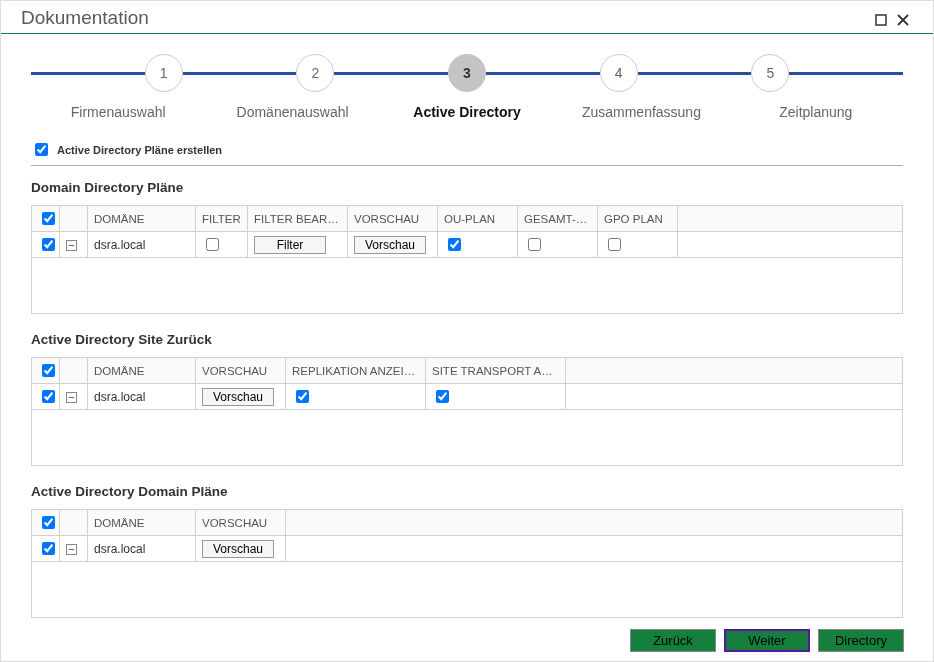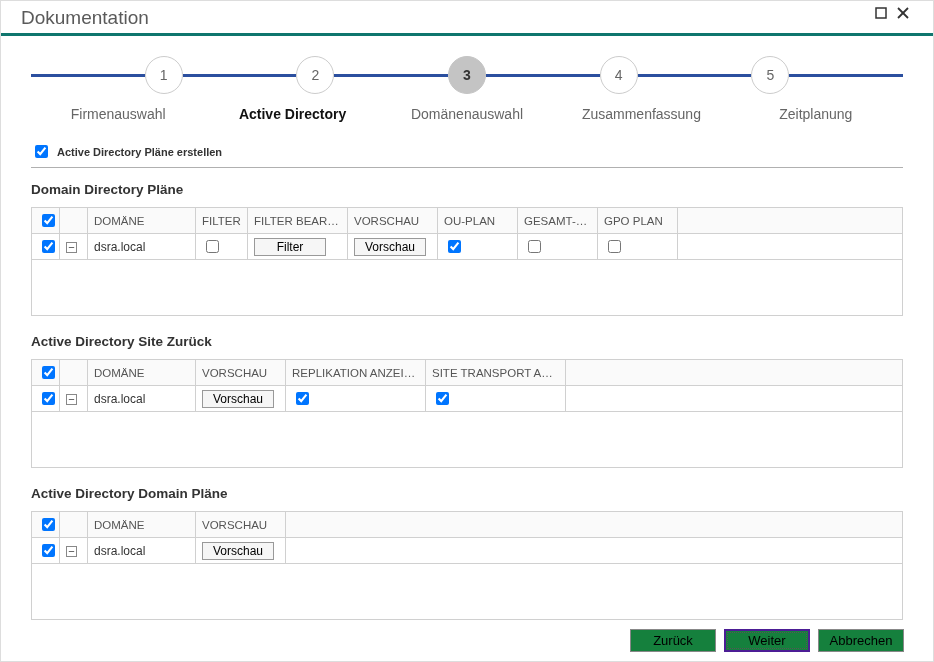--- a/index.html
+++ b/index.html
@@ -13,24 +13,24 @@
     width: 934px;
     height: 662px;
     overflow: hidden;
     font-size: 13px;
     color: #333;
     border: 1px solid #ddd;
   }
   
   .titlebar {
     display: flex;
-    align-items: flex-start;
+    align-items: flex-end;
     justify-content: space-between;
     padding: 6px 24px 4px 20px;
-    border-bottom: 3px solid #0f766e;
+    border-bottom: 1px solid #0f766e;
   }
   .titlebar-title {
     font-size: 19px;
     color: #5a5a5a;
     font-weight: 400;
   }
   .titlebar-ctrls {
     display: flex;
     gap: 10px;
   }
@@ -230,22 +230,22 @@
     <div class="step-line"></div>
     <div class="step-circle current">3</div>
     <div class="step-line"></div>
     <div class="step-circle">4</div>
     <div class="step-line"></div>
     <div class="step-circle">5</div>
     <div class="step-line"></div>
   </div>
   <div class="step-labels">
     <div class="step-label">Firmenauswahl</div>
+    <div class="step-label">Domänenauswahl</div>
     <div class="step-label current">Active Directory</div>
-    <div class="step-label">Domänenauswahl</div>
     <div class="step-label">Zusammenfassung</div>
     <div class="step-label">Zeitplanung</div>
   </div>
 </div>
 
 <div class="content">
 
   <div class="master-check-row">
     <input type="checkbox" class="chk" checked="" style="">
     <label>Active Directory Pläne erstellen</label>
@@ -367,14 +367,14 @@
           <td colspan="5"></td>
         </tr>
     </tbody>
   </table>
 
 </div>
 
 <div class="footer">
   <button>Zurück</button>
   <button class="primary">Weiter</button>
-  <button>Abbrechen</button>
+  <button>Directory</button>
 </div>
 
 </body></html>

